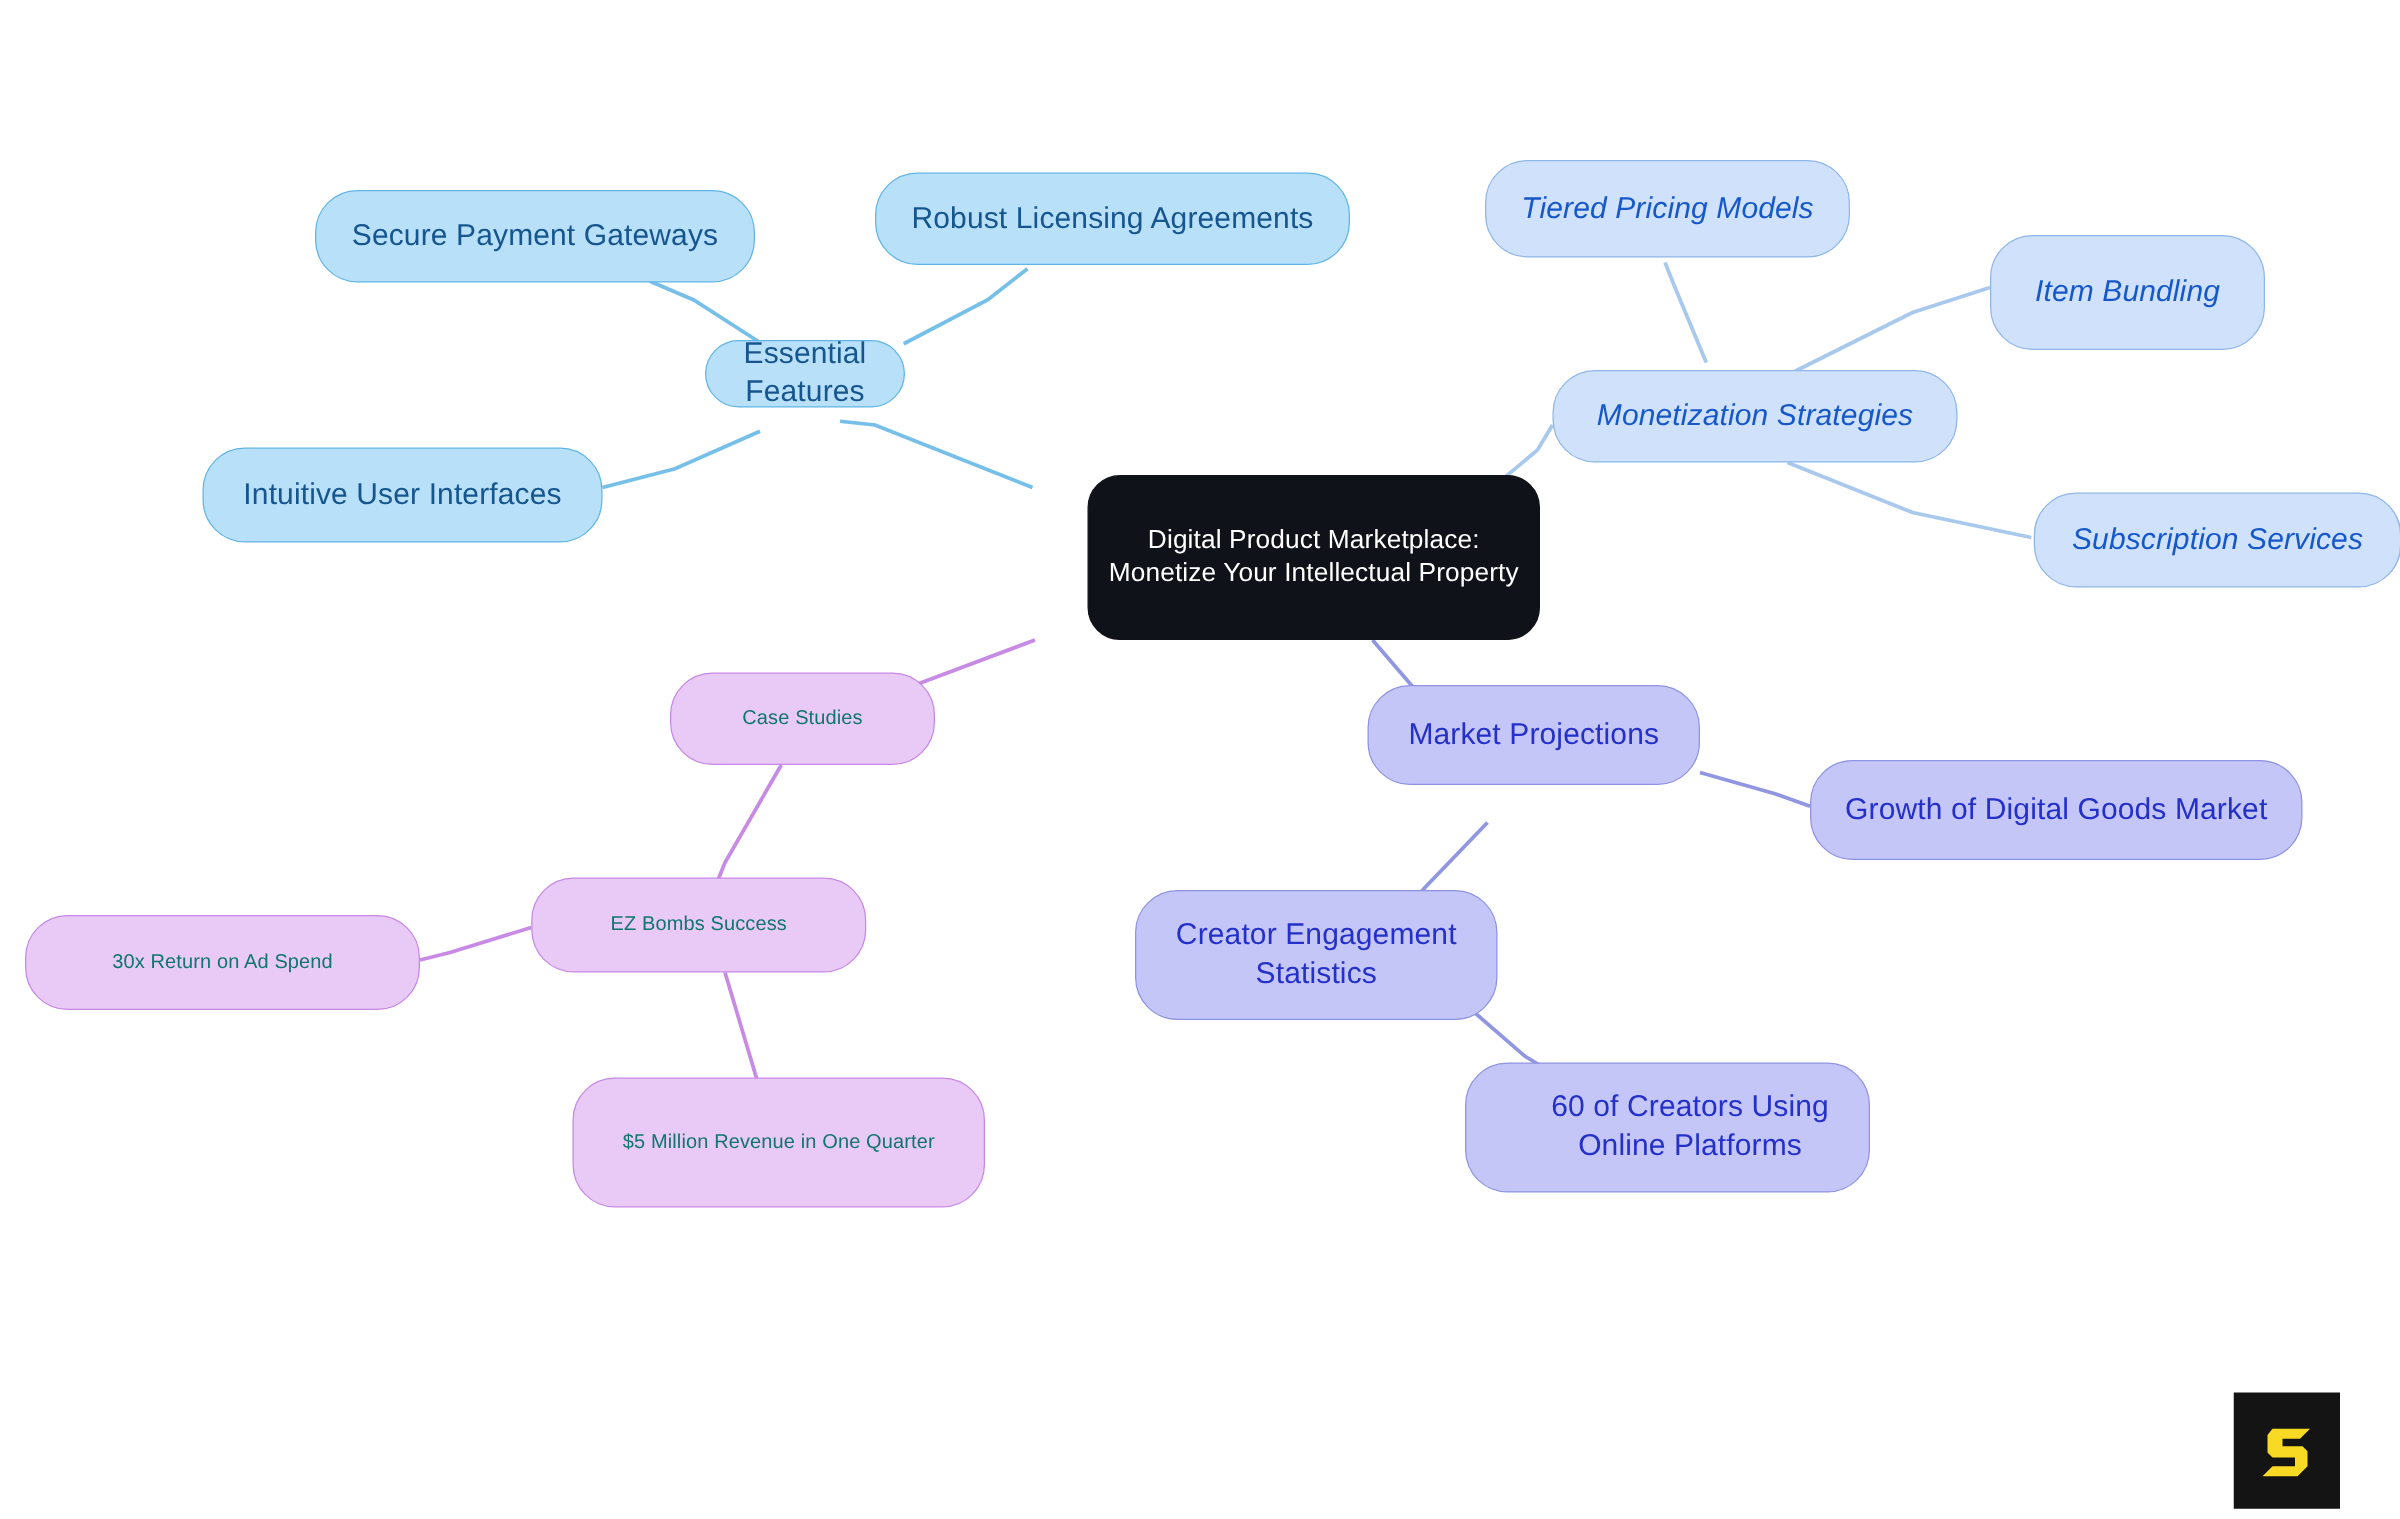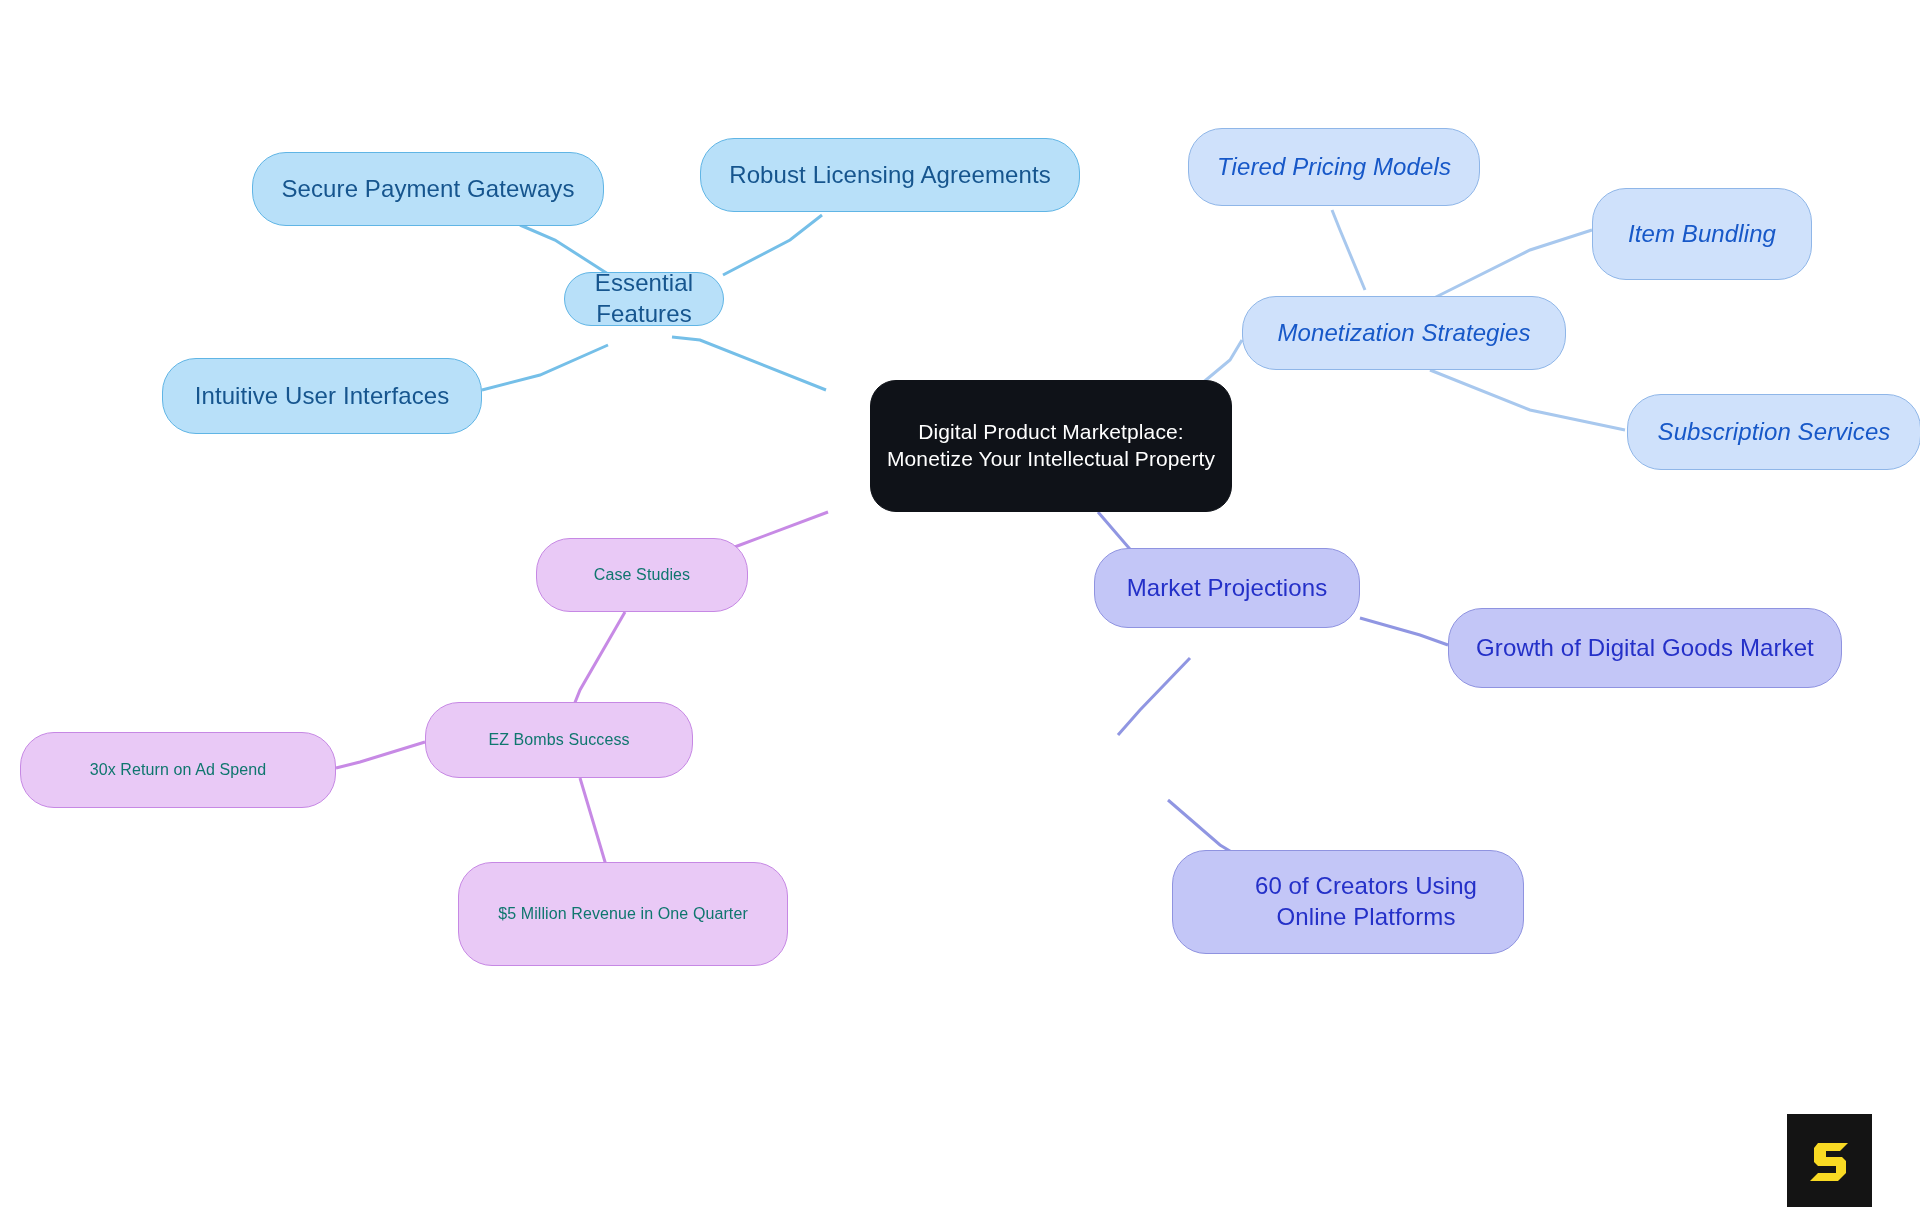--- a/index.html
+++ b/index.html
@@ -166,22 +166,25 @@
   </div>
 
   <div class="node node-indigo" style="left:1094px; top:548px; width:266px; height:80px;">
     <span>Market Projections</span>
   </div>
 
   <div class="node node-indigo" style="left:1448px; top:608px; width:394px; height:80px;">
     <span>Growth of Digital Goods Market</span>
   </div>
 
+  <div class="node node-indigo" style="left:908px; top:712px; width:290px; height:104px;">
+    <span>Creator Engagement Statistics</span>
+  </div>
 
-  <div class="node node-indigo" style="left:1172px; top:850px; width:352px; height:104px;padding-left:48px;">
+  <div class="node node-indigo" style="left:1172px; top:850px; width:324px; height:104px;padding-left:48px;">
     <span>60 of Creators Using Online Platforms</span>
   </div>
 
   <div class="logo">
     <svg width="52" height="52" viewBox="0 0 52 52">
       <path d="M14 8 L44 8 L36 16 L22 16 L22 22 L30 22 L38 22 L42 26 L42 38 L34 46 L6 46 L14 38 L32 38 L32 31 L22 31 L14 31 L10 27 L10 13 Z" fill="#f8d923"></path>
     </svg>
   </div>
 
 </div>

